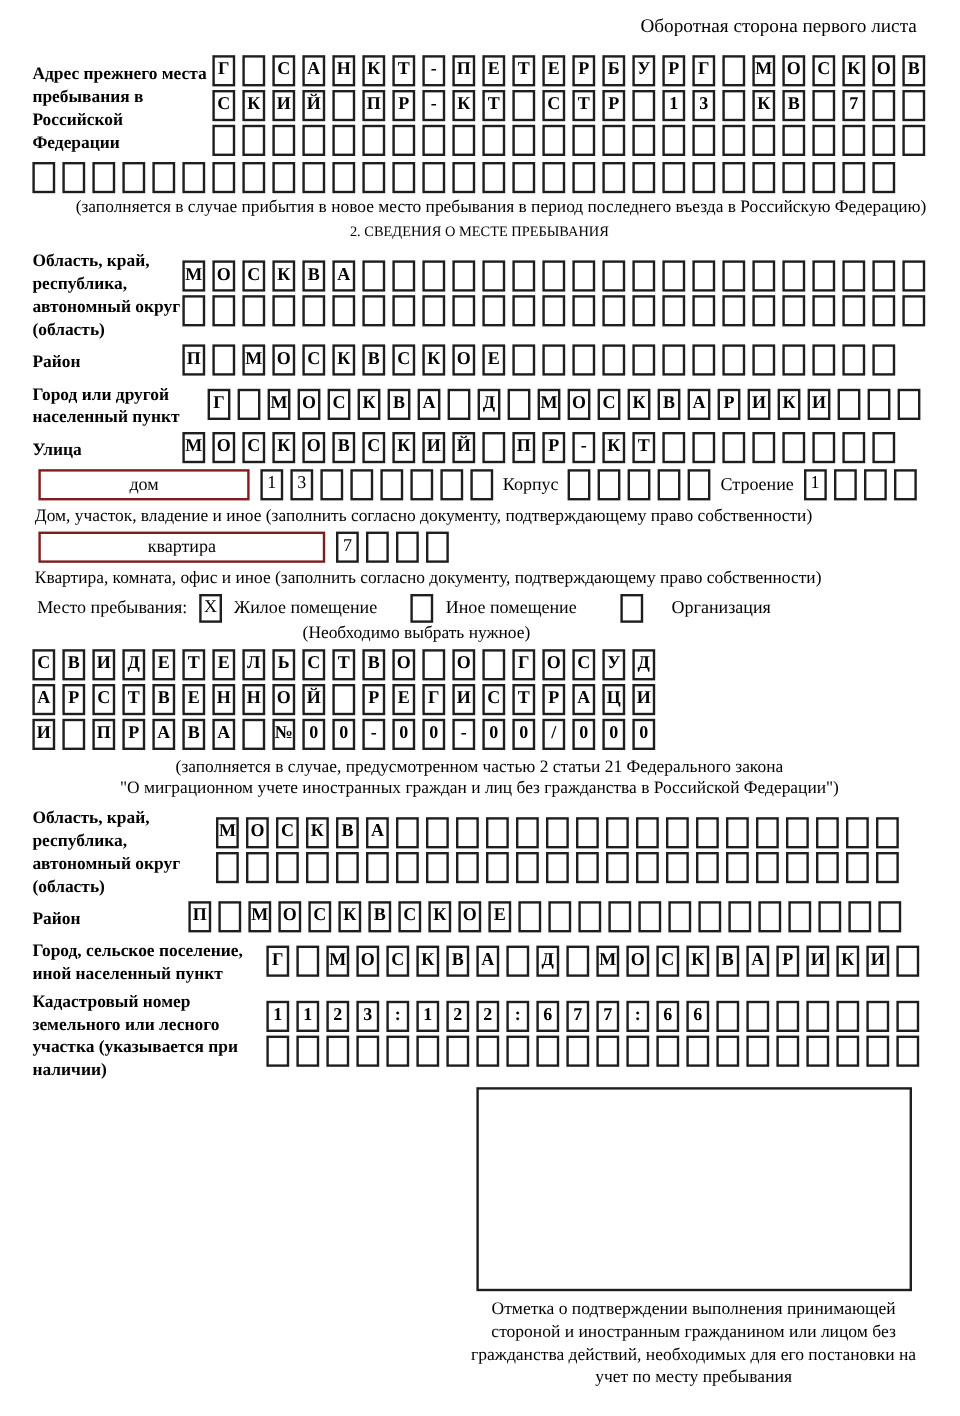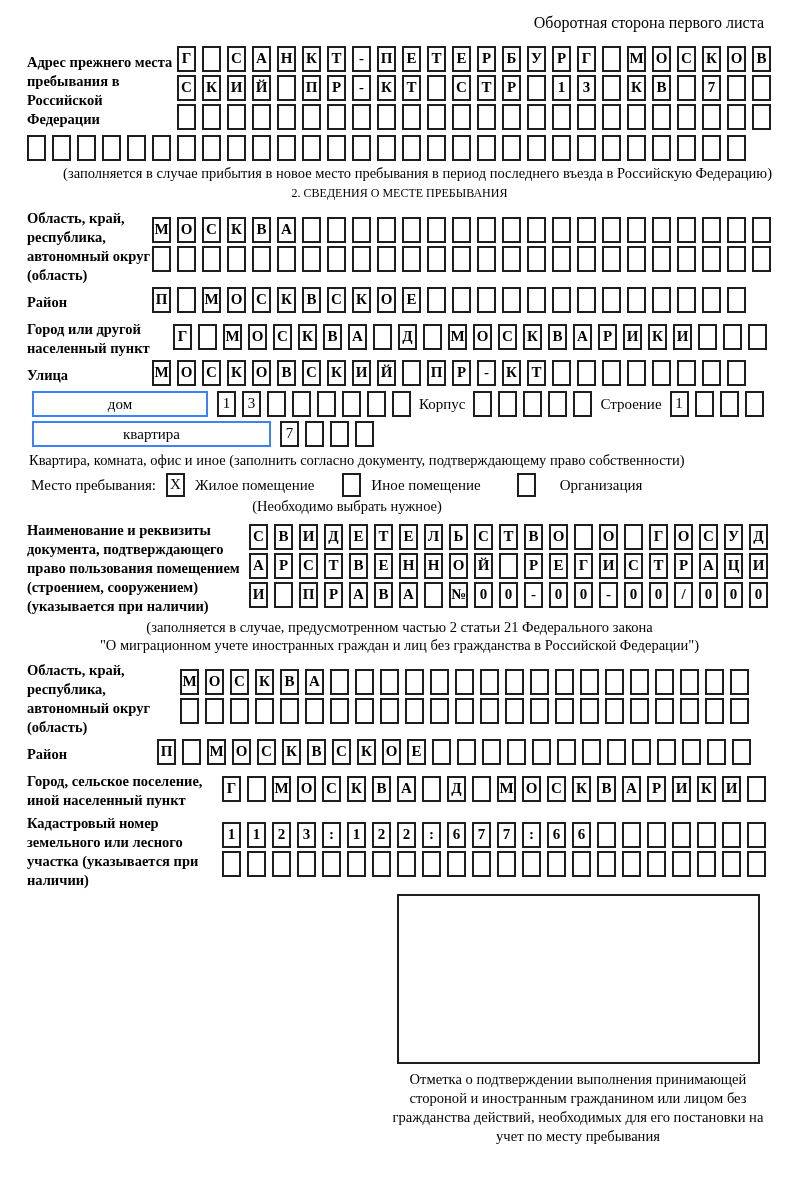--- a/index.html
+++ b/index.html
@@ -19,21 +19,21 @@
   .flabel{flex:0 0 var(--lw,150px);font-size:14.5px;line-height:19px;padding-top:2px;}
   .cells{flex:1 1 auto;}
 
   .caption{font-size:14.5px;text-align:right;line-height:18px;margin:1px 0 3px 0;}
   .caption-left{font-size:14.5px;text-align:left;line-height:18px;margin:0 0 4px 2px;}
 
   .sec-title{font-size:12px;font-weight:normal;text-align:center;margin:4px 0 6px 0;}
 
   .house-row{display:flex;align-items:flex-start;margin:0 0 1px 5px;}
   .widebox{box-sizing:border-box;display:inline-flex;align-items:center;justify-content:center;
-           height:26px;border:2px solid #3b82f6;font-size:15px;margin-right:9px;}
+           height:26px;border:2px solid #7f1d1d;font-size:15px;margin-right:9px;}
   .inline-lbl{font-size:15px;line-height:26px;margin:0 8px 0 2px;white-space:nowrap;}
 
   .stay-row{display:flex;align-items:center;margin:4px 0 1px 4px;font-size:15px;}
   .chk{display:inline-block;box-sizing:border-box;width:19px;height:24px;border:2px solid #1e1e1e;
        text-align:center;font-size:15px;line-height:19px;margin:0 10px;}
   .stay-note{font-size:14.5px;text-align:center;width:640px;margin:0 0 4px 0;}
 
   .fact-note{font-size:14.5px;text-align:center;line-height:18px;}
 
   .stamp-box{box-sizing:border-box;width:363px;height:170px;border:2px solid #1e1e1e;
@@ -90,40 +90,40 @@
   </div>
 
   <div class="house-row">
     <span class="widebox" style="width:176px">дом</span>
     <span class="cellrow"><span class="cell">1</span><span class="cell">3</span><span class="cell"></span><span class="cell"></span><span class="cell"></span><span class="cell"></span><span class="cell"></span><span class="cell"></span></span>
     <span class="inline-lbl">Корпус</span>
     <span class="cellrow"><span class="cell"></span><span class="cell"></span><span class="cell"></span><span class="cell"></span><span class="cell"></span></span>
     <span class="inline-lbl">Строение</span>
     <span class="cellrow"><span class="cell">1</span><span class="cell"></span><span class="cell"></span><span class="cell"></span></span>
   </div>
+  <div class="caption-left">Дом, участок, владение и иное (заполнить согласно документу, подтверждающему право собственности)</div>
 
   <div class="house-row">
     <span class="widebox" style="width:239px">квартира</span>
     <span class="cellrow"><span class="cell">7</span><span class="cell"></span><span class="cell"></span><span class="cell"></span></span>
   </div>
   <div class="caption-left">Квартира, комната, офис и иное (заполнить согласно документу, подтверждающему право собственности)</div>
 
   <div class="stay-row">
     <span>Место пребывания:</span>
     <span class="chk">X</span>
     <span>Жилое помещение</span>
     <span class="chk" style="margin-left:28px"></span>
     <span>Иное помещение</span>
     <span class="chk" style="margin-left:36px"></span>
     <span style="margin-left:14px">Организация</span>
   </div>
   <div class="stay-note">(Необходимо выбрать нужное)</div>
 
   <div class="field" style="--lw:222px">
-    <div class="flabel">Наименование и реквизиты документа, подтверждающего право пользования помещением (строением, сооружением) (указывается при наличии)</div>
     <div class="cells">
       <div class="cellrow"><span class="cell">С</span><span class="cell">В</span><span class="cell">И</span><span class="cell">Д</span><span class="cell">Е</span><span class="cell">Т</span><span class="cell">Е</span><span class="cell">Л</span><span class="cell">Ь</span><span class="cell">С</span><span class="cell">Т</span><span class="cell">В</span><span class="cell">О</span><span class="cell"></span><span class="cell">О</span><span class="cell"></span><span class="cell">Г</span><span class="cell">О</span><span class="cell">С</span><span class="cell">У</span><span class="cell">Д</span></div>
       <div class="cellrow"><span class="cell">А</span><span class="cell">Р</span><span class="cell">С</span><span class="cell">Т</span><span class="cell">В</span><span class="cell">Е</span><span class="cell">Н</span><span class="cell">Н</span><span class="cell">О</span><span class="cell">Й</span><span class="cell"></span><span class="cell">Р</span><span class="cell">Е</span><span class="cell">Г</span><span class="cell">И</span><span class="cell">С</span><span class="cell">Т</span><span class="cell">Р</span><span class="cell">А</span><span class="cell">Ц</span><span class="cell">И</span></div>
       <div class="cellrow"><span class="cell">И</span><span class="cell"></span><span class="cell">П</span><span class="cell">Р</span><span class="cell">А</span><span class="cell">В</span><span class="cell">А</span><span class="cell"></span><span class="cell">№</span><span class="cell">0</span><span class="cell">0</span><span class="cell">-</span><span class="cell">0</span><span class="cell">0</span><span class="cell">-</span><span class="cell">0</span><span class="cell">0</span><span class="cell">/</span><span class="cell">0</span><span class="cell">0</span><span class="cell">0</span></div>
     </div>
   </div>
 
   <div class="fact-note">(заполняется в случае, предусмотренном частью 2 статьи 21 Федерального закона</div>
   <div class="fact-note" style="margin-bottom:5px">"О миграционном учете иностранных граждан и лиц без гражданства в Российской Федерации")</div>
 

